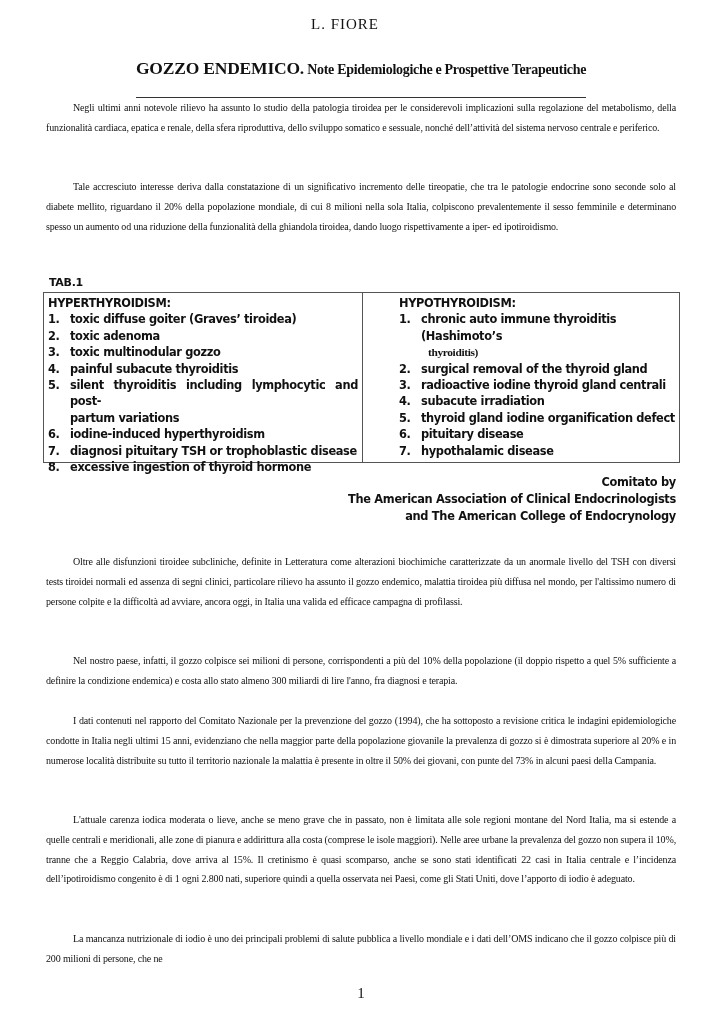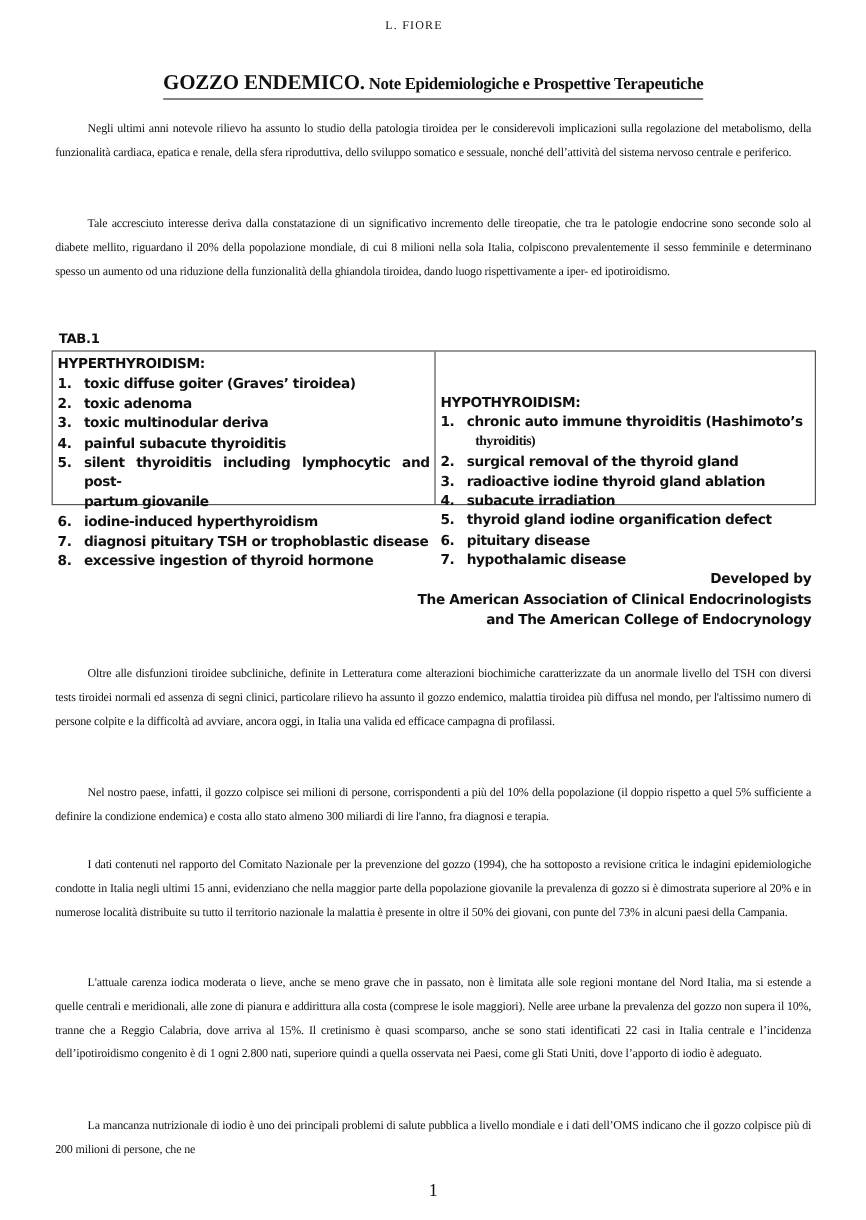--- a/index.html
+++ b/index.html
@@ -1,33 +1,33 @@
 <!DOCTYPE html>
 <html><head>
 <meta charset="utf-8">
 <style>
   html, body { margin: 0; padding: 0; background: #ffffff; }
   body { width: 722px; height: 1017px; position: relative; overflow: hidden; color: #111; }
   .serif { font-family: "Liberation Serif", "DejaVu Serif", serif; }
   .sans { font-family: "DejaVu Sans", "Liberation Sans", sans-serif; }
 
-  .author { position: absolute; top: 16px; left: 0; width: 690px; text-align: center; font-size: 10px; letter-spacing: 1px; }
+  .author { position: absolute; top: 16px; left: 0; width: 690px; text-align: center; font-size: 15px; letter-spacing: 1px; }
   .title { position: absolute; top: 58px; left: 0; width: 722px; text-align: center; }
-  .title-inner { display: inline-block; border-bottom: 1.5px solid #333; padding-bottom: 1px; line-height: 20px; }
+  .title-inner { display: inline-block; border-bottom: 1.5px solid #333; padding-bottom: 17px; line-height: 20px; }
   .title-main { font-weight: bold; font-size: 17.5px; letter-spacing: -0.2px; }
   .title-sub { font-weight: bold; font-size: 14px; letter-spacing: -0.3px; }
 
   .para { position: absolute; left: 46px; width: 630px; font-size: 10px; line-height: 19.8px; text-align: justify; margin: 0; letter-spacing: -0.15px; }
   .para .ind { display: inline-block; width: 27px; }
 
   .tab-label { position: absolute; top: 276px; left: 49px; font-size: 11px; font-weight: bold; letter-spacing: -0.3px; }
-  .tab { position: absolute; top: 292px; left: 43px; width: 637px; height: 129px; border: 1px solid #555; box-sizing: border-box; display: flex; }
+  .tab { position: absolute; top: 292px; left: 43px; width: 637px; height: 171px; border: 1px solid #555; box-sizing: border-box; display: flex; gap: 32px; }
   .tab-col { box-sizing: border-box; padding: 2px 4px; font-size: 11.4px; font-weight: bold; line-height: 16.4px; letter-spacing: -0.35px; }
   .tab-col.left { width: 319px; border-right: 1px solid #555; }
-  .tab-col.right { flex: 1; margin-top: 32px; }
+  .tab-col.right { flex: 1; }
   .tab-head { display: block; }
   .tab-item { display: flex; }
   .tab-item .num { width: 22px; flex: none; }
   .tab-item .txt { flex: 1; }
   .tab-item .txt.just { text-align: justify; text-align-last: justify; }
   .cont { padding-left: 22px; }
   .cont.deep { padding-left: 29px; font-family: Liberation Serif, serif; }
 
   .credit { position: absolute; top: 474px; right: 46px; text-align: right; font-size: 11.4px; font-weight: bold; line-height: 17px; letter-spacing: -0.3px; }
 
@@ -54,31 +54,31 @@
     <div class="tab-item">
         <span class="num">1.</span>
         <span class="txt">toxic diffuse goiter (Graves’ tiroidea)</span>
       </div>
     <div class="tab-item">
         <span class="num">2.</span>
         <span class="txt">toxic adenoma</span>
       </div>
     <div class="tab-item">
         <span class="num">3.</span>
-        <span class="txt">toxic multinodular deriva</span>
+        <span class="txt">toxic multinodular gozzo</span>
       </div>
     <div class="tab-item">
         <span class="num">4.</span>
         <span class="txt">painful subacute thyroiditis</span>
       </div>
     <div class="tab-item">
         <span class="num">5.</span>
         <span class="txt just">silent thyroiditis including lymphocytic and post-</span>
       </div>
-    <div class="cont">partum giovanile</div>
+    <div class="cont">partum variations</div>
     <div class="tab-item">
         <span class="num">6.</span>
         <span class="txt">iodine-induced hyperthyroidism</span>
       </div>
     <div class="tab-item">
         <span class="num">7.</span>
         <span class="txt">diagnosi pituitary TSH or trophoblastic disease</span>
       </div>
     <div class="tab-item">
         <span class="num">8.</span>
@@ -91,21 +91,21 @@
         <span class="num">1.</span>
         <span class="txt">chronic auto immune thyroiditis (Hashimoto’s</span>
       </div>
     <div class="cont deep">thyroiditis)</div>
     <div class="tab-item">
         <span class="num">2.</span>
         <span class="txt">surgical removal of the thyroid gland</span>
       </div>
     <div class="tab-item">
         <span class="num">3.</span>
-        <span class="txt">radioactive iodine thyroid gland ablation</span>
+        <span class="txt">radioactive iodine thyroid gland centrali</span>
       </div>
     <div class="tab-item">
         <span class="num">4.</span>
         <span class="txt">subacute irradiation</span>
       </div>
     <div class="tab-item">
         <span class="num">5.</span>
         <span class="txt">thyroid gland iodine organification defect</span>
       </div>
     <div class="tab-item">
@@ -113,21 +113,21 @@
         <span class="txt">pituitary disease</span>
       </div>
     <div class="tab-item">
         <span class="num">7.</span>
         <span class="txt">hypothalamic disease</span>
       </div>
   </div>
 </div>
 
 <div class="credit sans">
-  <div>Developed by</div>
+  <div>Comitato by</div>
   <div>The American Association of Clinical Endocrinologists</div>
   <div>and The American College of Endocrynology</div>
 </div>
 
 <p class="para serif" style="top:552px;"><span class="ind"></span><span>Oltre alle disfunzioni tiroidee subcliniche, definite in Letteratura come alterazioni biochimiche caratterizzate da un anormale livello del TSH con diversi tests tiroidei normali ed assenza di segni clinici, particolare rilievo ha assunto il gozzo endemico, malattia tiroidea più diffusa nel mondo, per l'altissimo numero di persone colpite e la difficoltà ad avviare, ancora oggi, in Italia una valida ed efficace campagna di profilassi.</span></p>
 
 <p class="para serif" style="top:651px;"><span class="ind"></span><span>Nel nostro paese, infatti, il gozzo colpisce sei milioni di persone, corrispondenti a più del 10% della popolazione (il doppio rispetto a quel 5% sufficiente a definire la condizione endemica) e costa allo stato almeno 300 miliardi di lire l'anno, fra diagnosi e terapia.</span></p>
 
 <p class="para serif" style="top:711px;"><span class="ind"></span><span>I dati contenuti nel rapporto del Comitato Nazionale per la prevenzione del gozzo (1994), che ha sottoposto a revisione critica le indagini epidemiologiche condotte in Italia negli ultimi 15 anni, evidenziano che nella maggior parte della popolazione giovanile la prevalenza di gozzo si è dimostrata superiore al 20% e in numerose località distribuite su tutto il territorio nazionale la malattia è presente in oltre il 50% dei giovani, con punte del 73% in alcuni paesi della Campania.</span></p>
 

